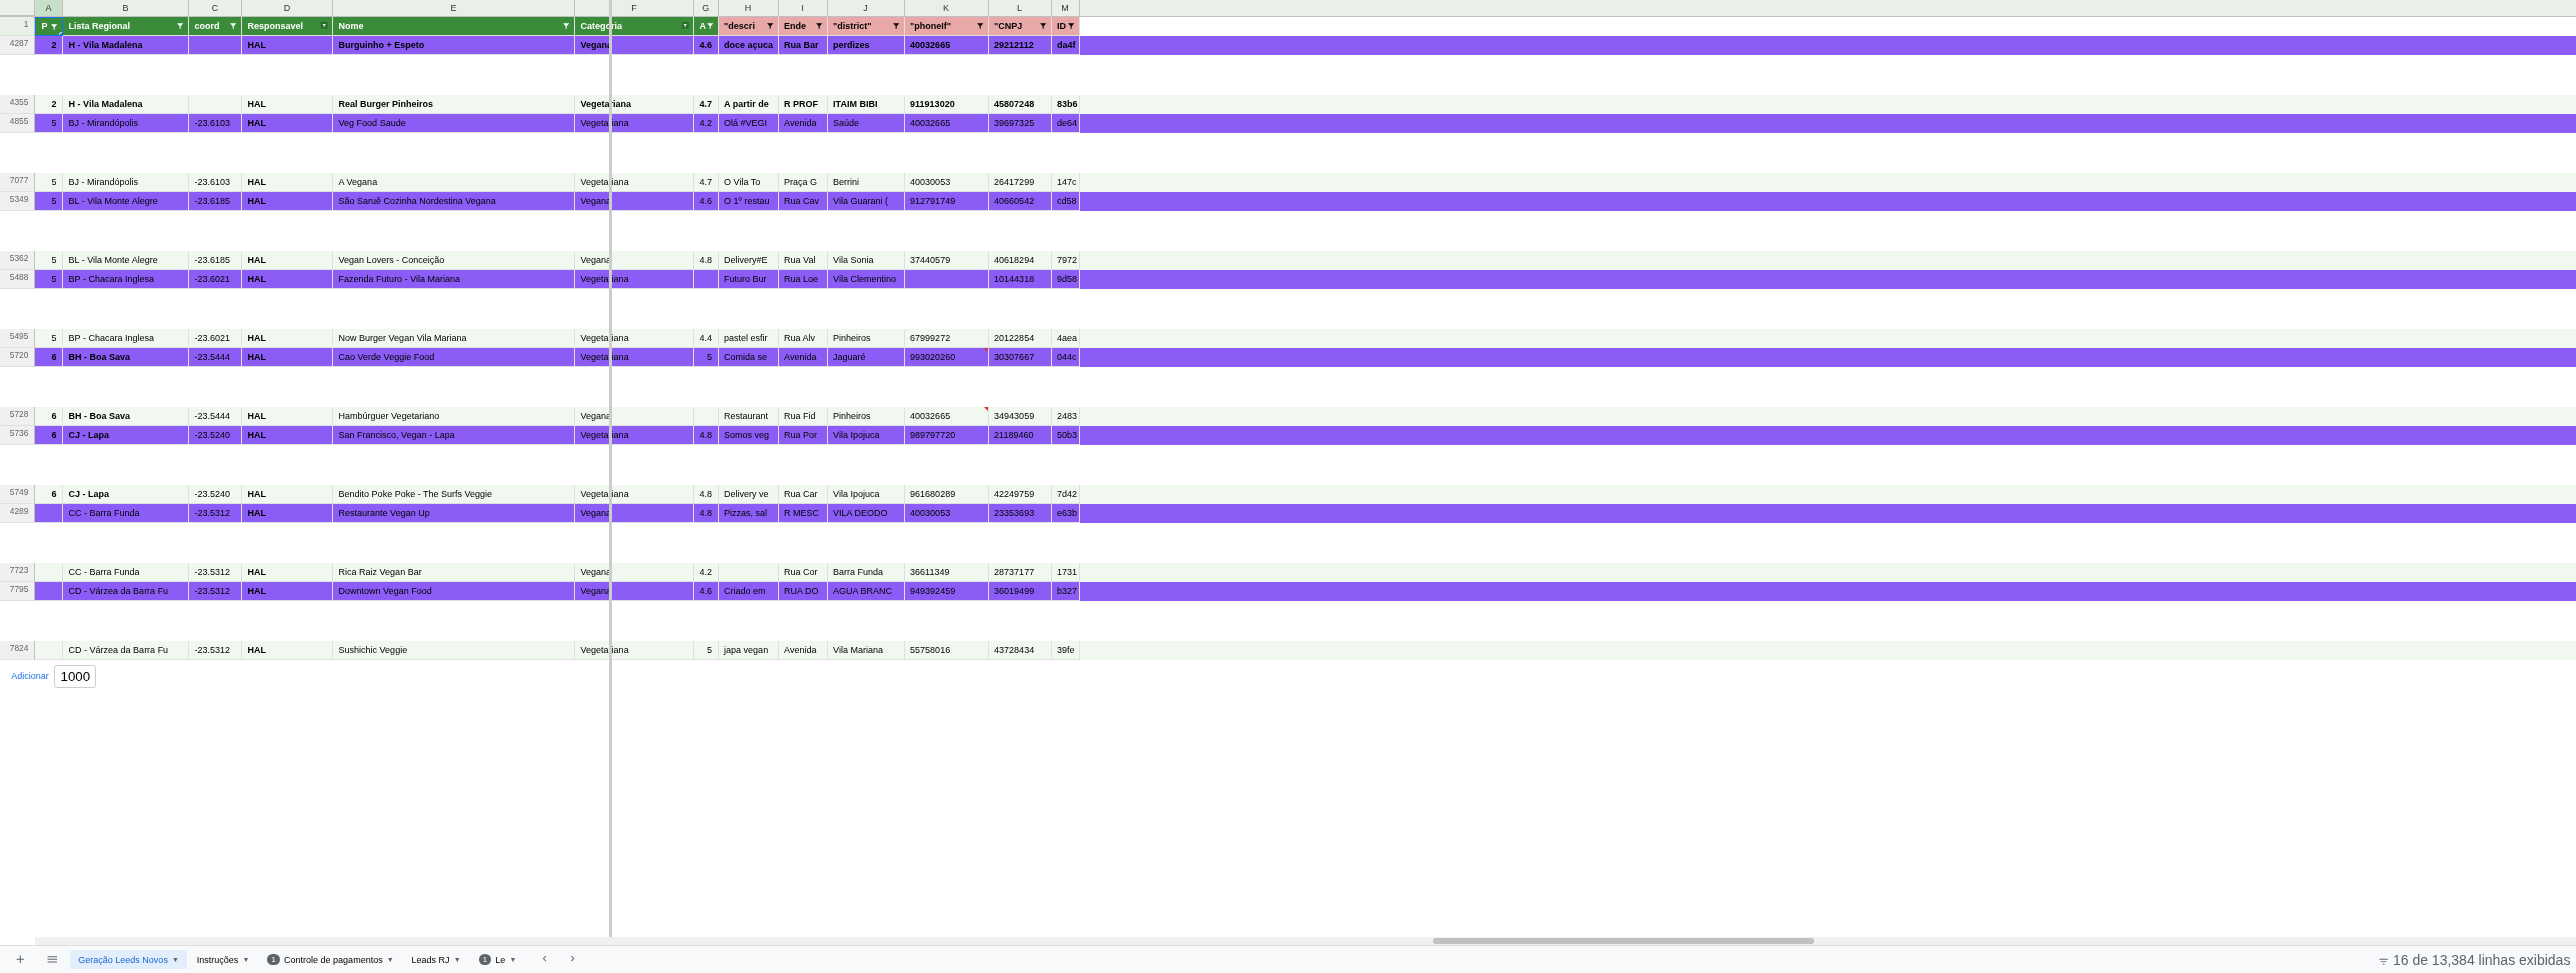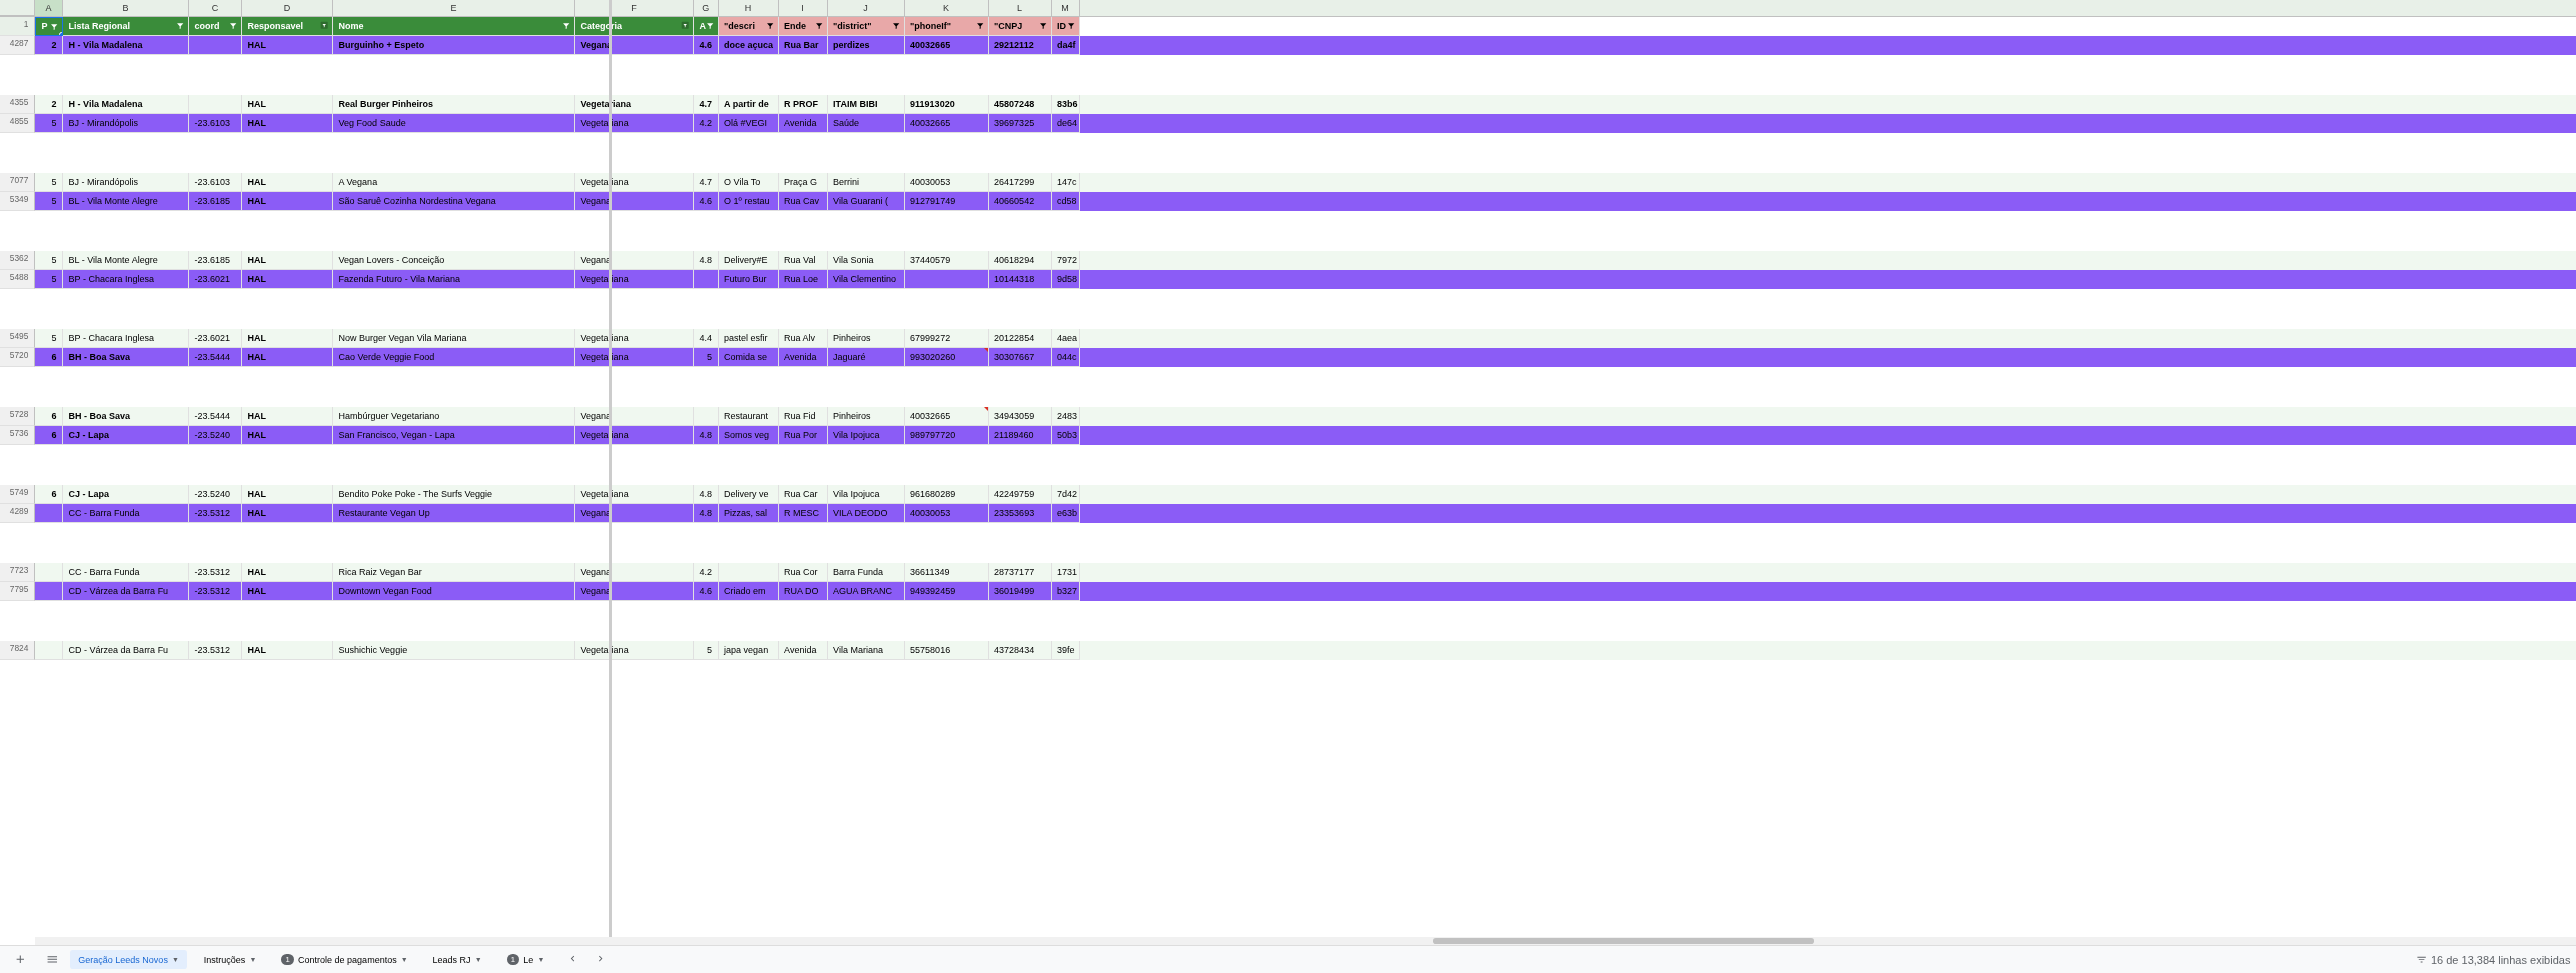--- a/index.html
+++ b/index.html
@@ -27,21 +27,21 @@
 .selection-marker { position: absolute; width: 5.6px; height: 5.6px; background: #1a73e8; border-radius: 50%; border: 0.7px solid #fff; }
 .freeze-line-v { position: absolute; top: 0; bottom: 0; width: 2.8px; background: #ccc; z-index: 5; }
 .bottom-bar { display: flex; align-items: center; padding: 2.8px 5.6px; border-top: 0.7px solid #ddd; background: #f8f9fa; height: 28px; gap: 2.8px; }
 .tab-btn { padding: 4.2px 8.4px; border: none; background: transparent; cursor: pointer; display: flex; align-items: center; gap: 4.2px; border-radius: 2.8px; font-size: 9px; }
 .tab-btn.active { background: #e3eefd; color: #1967d2; font-weight: 500; }
 .tab-dropdown { font-size: 7px; color: #5f6368; }
 .badge { background: #5f6368; color: #fff; border-radius: 7px; padding: 0.7px 4.2px; font-size: 7.7px; }
 .add-rows { padding: 5.6px 11.2px; display: flex; align-items: center; gap: 5.6px; }
 .add-rows-link { color: #1a73e8; font-weight: 500; cursor: pointer; }
 .add-rows-input { width: 42px; padding: 2.8px; border: 0.7px solid #ccc; border-radius: 2.8px; text-align: center; }
-.filter-status { margin-left: auto; display: flex; align-items: flex-end; gap: 4.2px; color: #5f6368; font-size: 11px; }
+.filter-status { margin-left: auto; display: flex; align-items: flex-end; gap: 4.2px; color: #5f6368; font-size: 14px; }
 .nav-arrows { display: flex; gap: 5.6px; margin: 0 5.6px; }
 .nav-arrow { padding: 2.8px 5.6px; cursor: pointer; color: #5f6368; }
 .scrollbar-h { height: 8.4px; background: #f1f1f1; position: relative; margin-left: 35px; }
 .scrollbar-thumb { position: absolute; height: 5.6px; background: #c1c1c1; border-radius: 2.8px; top: 1.4px; }
 .col-A { width: 28px; } .col-B { width: 126px; } .col-C { width: 53px; } .col-D { width: 91px; } .col-E { width: 242px; } .col-F { width: 119px; } .col-G { width: 24.5px; } .col-H { width: 60px; } .col-I { width: 49px; } .col-J { width: 77px; } .col-K { width: 84px; } .col-L { width: 63px; } .col-M { width: 28px; }
 .selected-cell { border: 1.4px solid #1a73e8 !important; position: relative; }
 </style>
 </head>
 <body>
 
@@ -427,38 +427,42 @@
           <div class="cell col-G right">5</div>
           <div class="cell col-H">japa vegan</div>
           <div class="cell col-I">Avenida</div>
           <div class="cell col-J">Vila Mariana</div>
           <div class="cell col-K">55758016</div>
           <div class="cell col-L">43728434</div>
           <div class="cell col-M">39fe</div>
         </div>
       </div>
     <div class="freeze-line-v" style="left:609px;"></div>
+    <div class="add-rows">
+      <span class="add-rows-link">Adicionar</span>
+      <input class="add-rows-input" value="1000" style="">
+    </div>
   </div>
 
   <div class="scrollbar-h">
     <div class="scrollbar-thumb" style="left:55%; width:15%;"></div>
   </div>
 
   <div class="bottom-bar">
     <button class="tab-btn">
       <svg width="12.6" height="12.6" viewBox="0 0 24 24">
           <path fill="#5f6368" d="M19 13h-6v6h-2v-6H5v-2h6V5h2v6h6v2z"></path>
         </svg>
     </button>
     <button class="tab-btn">
       <svg width="12.6" height="12.6" viewBox="0 0 24 24">
           <path fill="#5f6368" d="M3 18h18v-2H3v2zm0-5h18v-2H3v2zm0-7v2h18V6H3z"></path>
         </svg>
     </button>
-    <div id="tabs-container" style="display:flex;gap:8px;">
+    <div id="tabs-container" style="display:flex;gap:1px;">
         <button class="tab-btn active">
           <span>Geração Leeds Novos</span>
           <span class="tab-dropdown">▼</span>
         </button>
         <button class="tab-btn">
           <span>Instruções</span>
           <span class="tab-dropdown">▼</span>
         </button>
         <button class="tab-btn">
           <span class="badge">1</span>

